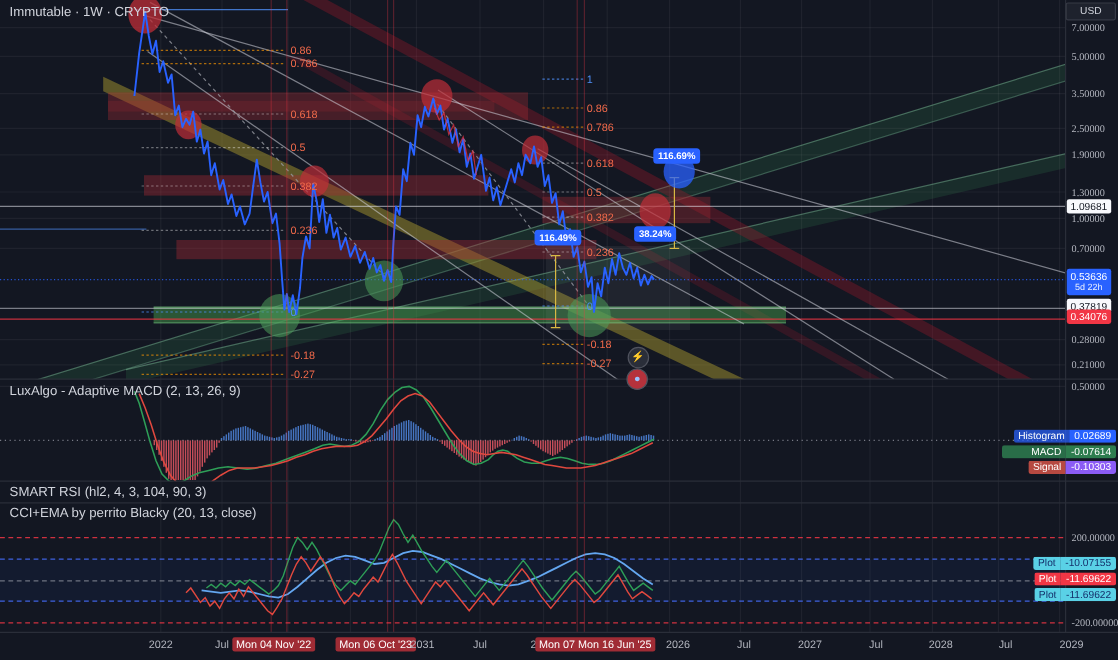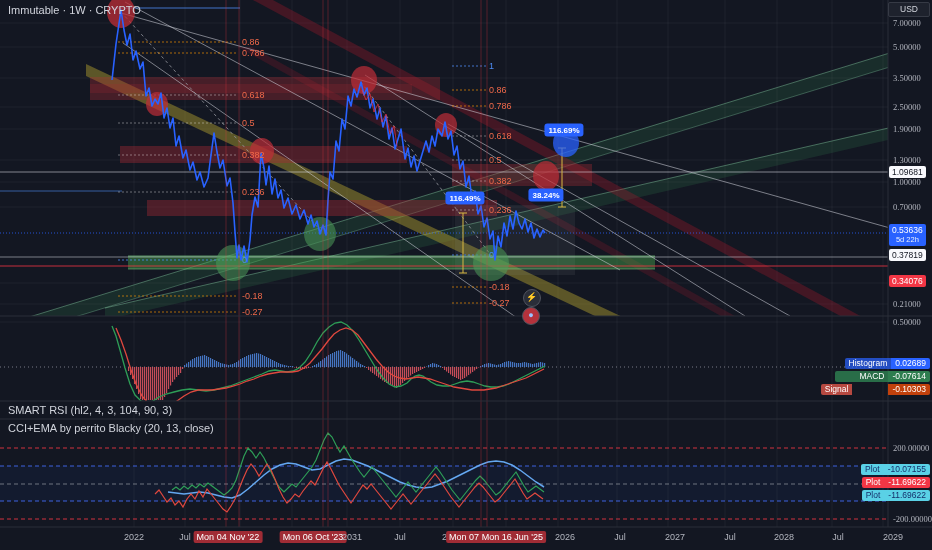--- a/index.html
+++ b/index.html
@@ -419,20 +419,21 @@
     <line x1="0" y1="316" x2="932" y2="316"></line>
     <line x1="0" y1="401" x2="932" y2="401"></line>
     <line x1="0" y1="419" x2="932" y2="419"></line>
     <line x1="0" y1="527" x2="932" y2="527"></line>
     <line x1="888" y1="0" x2="888" y2="527"></line>
   </g>
 </svg>
 
 <div class="overlay">
   <div class="ttl" style="left:8px;top:4px;">Immutable · 1W · CRYPTO</div>
+  <div class="ttl" style="left:8px;top:320px;">LuxAlgo - Adaptive MACD (2, 13, 26, 9)</div>
   <div class="ttl" style="left:8px;top:404px;">SMART RSI (hl2, 4, 3, 104, 90, 3)</div>
   <div class="ttl" style="left:8px;top:422px;">CCI+EMA by perrito Blacky (20, 13, close)</div>
 
   <div class="usd-btn">USD</div>
 
   <div id="price-axis">
         <div class="axis-tick" style="top: 18px;">7.00000</div>
         <div class="axis-tick" style="top: 42px;">5.00000</div>
         <div class="axis-tick" style="top: 73px;">3.50000</div>
         <div class="axis-tick" style="top: 102px;">2.50000</div>
@@ -441,21 +442,21 @@
         <div class="axis-tick" style="top: 177px;">1.00000</div>
         <div class="axis-tick" style="top: 202px;">0.70000</div>
         <div class="axis-tick" style="top: 278px;">0.28000</div>
         <div class="axis-tick" style="top: 299px;">0.21000</div>
         <div class="axis-tick" style="top: 317px;">0.50000</div>
         <div class="axis-tick" style="top: 443px;">200.00000</div>
         <div class="axis-tick" style="top: 514px;">-200.00000</div>
         <div class="price-tag" style="top: 166px; background: rgb(248, 249, 253); color: rgb(19, 23, 34);">1.09681</div>
         <div class="price-tag" style="top: 224px; background: rgb(41, 98, 255); color: rgb(255, 255, 255);">0.53636<div class="sub">5d 22h</div></div>
         <div class="price-tag" style="top: 249px; background: rgb(248, 249, 253); color: rgb(19, 23, 34);">0.37819</div>
-        <div class="price-tag" style="top: 275px; background: rgb(242, 54, 69); color: rgb(255, 255, 255);">0.34076</div>
+        <div class="price-tag" style="top: 258px; background: rgb(242, 54, 69); color: rgb(255, 255, 255);">0.34076</div>
       </div>
   <div id="fib-labels">
         <div class="fib-lbl" style="left: 242px; top: 37px; color: rgb(240, 105, 74);">0.86</div>
         <div class="fib-lbl" style="left: 242px; top: 48px; color: rgb(240, 105, 74);">0.786</div>
         <div class="fib-lbl" style="left: 242px; top: 90px; color: rgb(240, 105, 74);">0.618</div>
         <div class="fib-lbl" style="left: 242px; top: 118px; color: rgb(240, 105, 74);">0.5</div>
         <div class="fib-lbl" style="left: 242px; top: 150px; color: rgb(240, 105, 74);">0.382</div>
         <div class="fib-lbl" style="left: 242px; top: 187px; color: rgb(240, 105, 74);">0.236</div>
         <div class="fib-lbl" style="left: 242px; top: 255px; color: rgb(78, 141, 245);">0</div>
         <div class="fib-lbl" style="left: 242px; top: 291px; color: rgb(240, 105, 74);">-0.18</div>
@@ -480,21 +481,21 @@
         <div class="chip" style="top: 358px;">
           <span class="l" style="background: rgba(41, 98, 255, 0.72); color: rgb(255, 255, 255);">Histogram</span>
           <span class="v" style="background: rgb(41, 98, 255); color: rgb(255, 255, 255);">0.02689</span>
         </div>
         <div class="chip" style="top: 371px;">
           <span class="l" style="background: rgba(46, 125, 79, 0.85); color: rgb(255, 255, 255); padding-left: 24px;">MACD</span>
           <span class="v" style="background: rgb(46, 125, 79); color: rgb(255, 255, 255);">-0.07614</span>
         </div>
         <div class="chip" style="top: 384px;">
           <span class="l" style="background: rgba(211, 82, 70, 0.85); color: rgb(255, 255, 255);">Signal</span>
-          <span class="v" style="background: #c2410c; color: rgb(255, 255, 255); margin-left: 36px;">-0.10303</span>
+          <span class="v" style="background: #8b5cf6; color: rgb(255, 255, 255);">-0.10303</span>
         </div>
         <div class="chip" style="top: 464px;">
           <span class="l" style="background: rgb(90, 209, 230); color: rgb(21, 48, 107);">Plot</span>
           <span class="v" style="background: rgb(90, 209, 230); color: rgb(21, 48, 107);">-10.07155</span>
         </div>
         <div class="chip" style="top: 477px;">
           <span class="l" style="background: rgb(242, 54, 69); color: rgb(255, 255, 255);">Plot</span>
           <span class="v" style="background: rgb(242, 54, 69); color: rgb(255, 255, 255);">-11.69622</span>
         </div>
         <div class="chip" style="top: 490px;">

